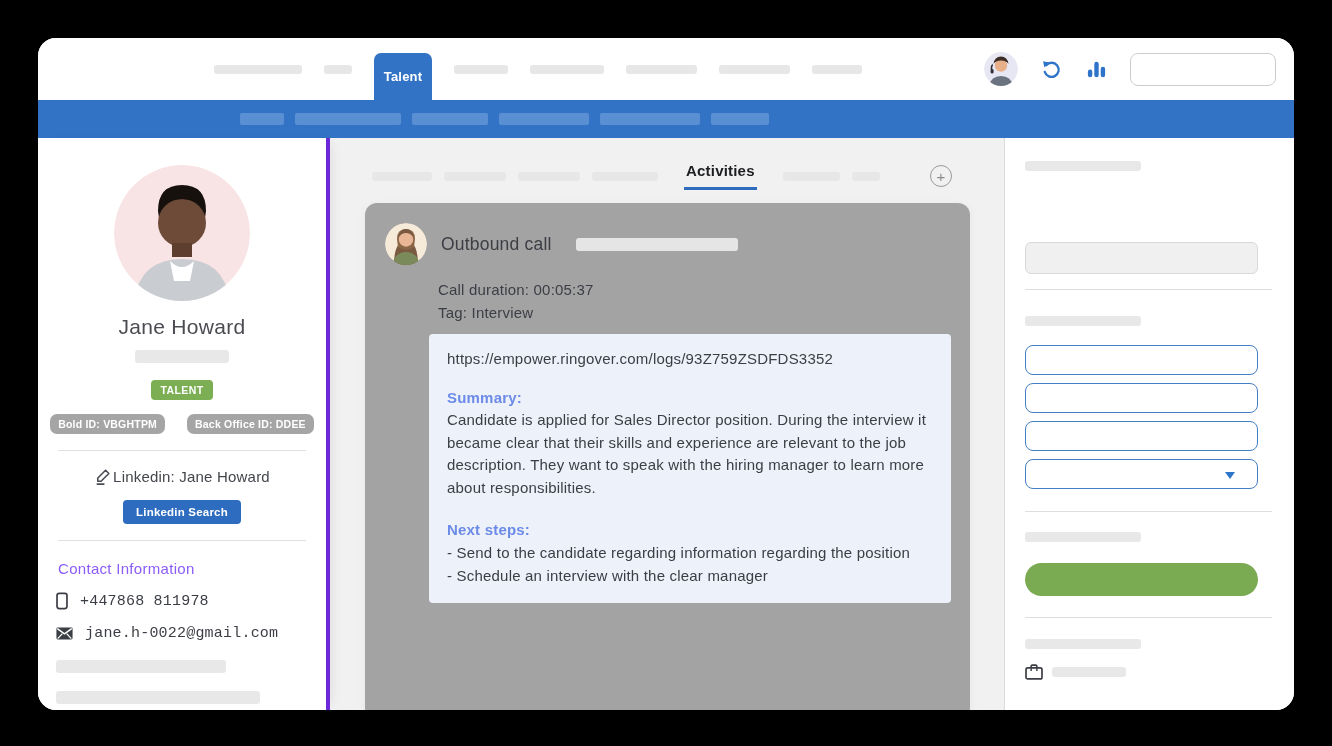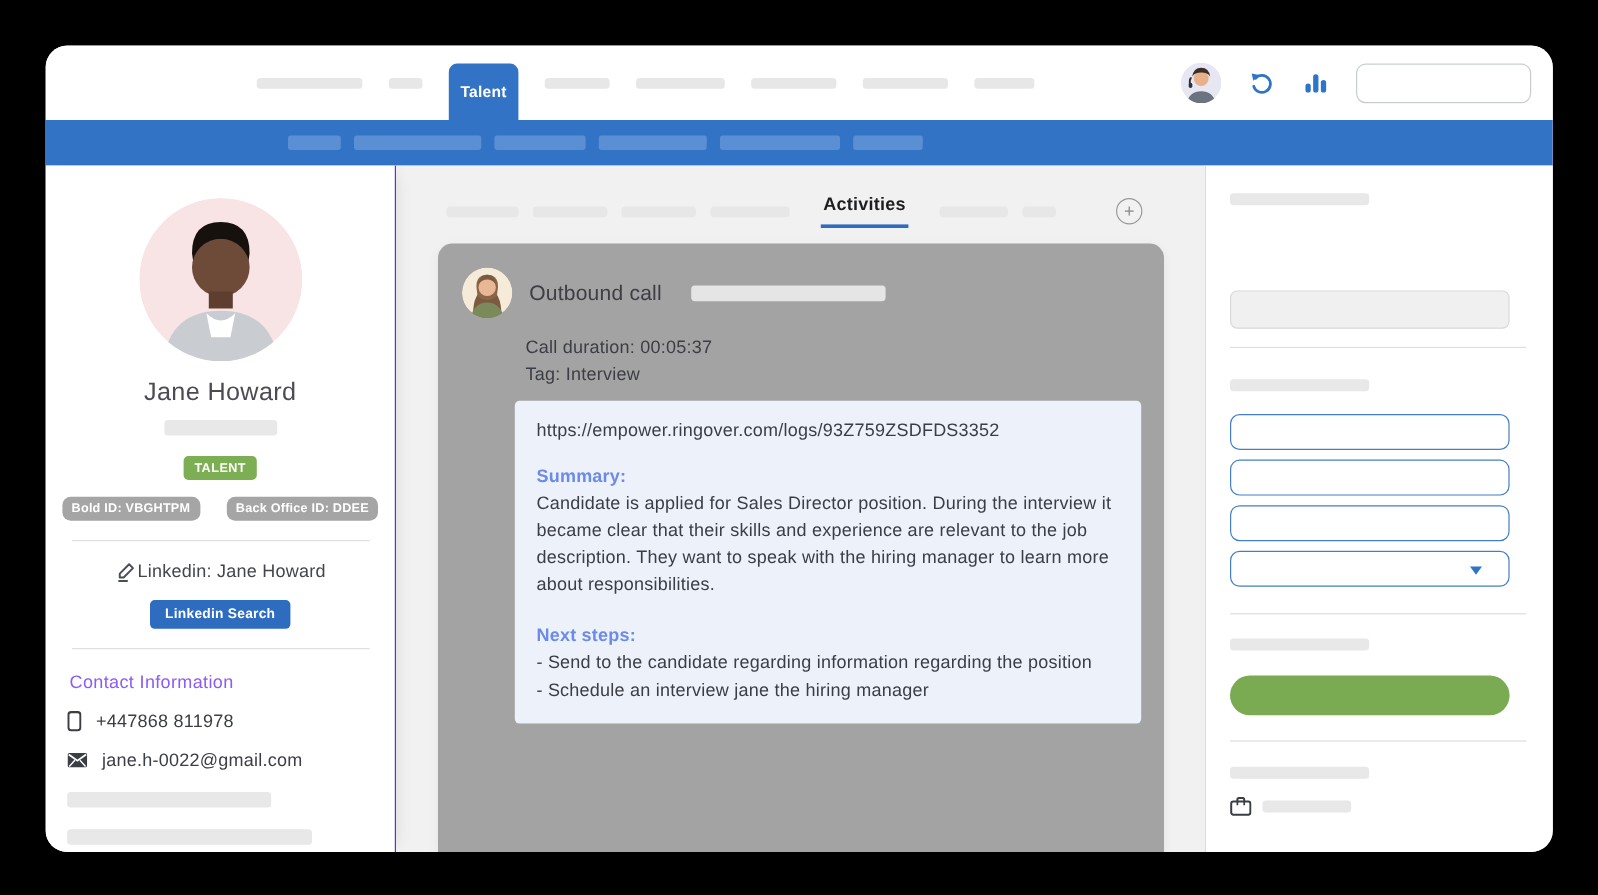--- a/index.html
+++ b/index.html
@@ -25,41 +25,41 @@
 
   
   .bluebar { height:38px; background:#3273c6; display:flex; align-items:center;
              gap:11px; padding-left:202px; flex-shrink:0; }
   .bph { background:#5b8fd3; height:12px; border-radius:2px; }
 
   
   .content { flex:1; display:flex; min-height:0; }
 
   
-  .left { width:292px; background:#fff; border-right:1px solid #6d28d9;
+  .left { width:292px; background:#fff; border-right:4px solid #6d28d9;
           box-shadow:6px 0 12px -6px rgba(0,0,0,.10); z-index:2;
           display:flex; flex-direction:column; align-items:center; padding-top:27px; }
   .photo { width:136px; height:136px; border-radius:50%; overflow:hidden; flex-shrink:0; }
   .name { margin-top:14px; font-size:21px; color:#4a4c52; letter-spacing:.3px; }
   .name-ph { margin-top:11px; width:94px; height:13px; background:#e8e8e8; border-radius:3px; }
   .badge-green { margin-top:17px; background:#7cae53; color:#fff; font-size:10.5px;
                  font-weight:bold; letter-spacing:.4px; padding:4px 9px; border-radius:4px; }
   .idrow { margin-top:14px; display:flex; gap:22px; }
   .badge-gray { background:#a5a5a5; color:#fff; font-size:10.5px; font-weight:bold;
                 padding:4px 8px; border-radius:7px; letter-spacing:.2px; white-space:nowrap; }
   .divider { width:248px; border-top:1px solid #e0e0e0; margin-top:16px; }
   .linkrow { margin-top:16px; display:flex; align-items:center; }
   .linkrow span { font-size:15px; color:#43464c; letter-spacing:.2px; }
   .btn-blue { margin-top:14px; background:#2e6cc0; color:#fff; border:none; cursor:pointer;
               font-size:11.5px; font-weight:bold; padding:6px 13px; border-radius:4px;
               font-family:inherit; letter-spacing:.2px; }
   .section-h { width:100%; padding-left:20px; margin-top:19px; font-size:15px;
                color:#8b5cf6; letter-spacing:.3px; }
   .contact-row { width:100%; padding-left:18px; margin-top:15px; display:flex;
-                 align-items:center; gap:12px; font-size:15px; color:#3b3e44; letter-spacing:.2px; }
+                 align-items:center; gap:12px; font-size:15px; color:#3b3e44; letter-spacing:.2px;font-family:Liberation Mono, monospace; }
   .side-ph { align-self:flex-start; margin-left:18px; background:#e8e8e8; border-radius:3px; height:13px; }
 
   
   .middle { flex:1; background:#f1f1f2; min-width:0; display:flex; flex-direction:column; }
   .tabsrow { display:flex; align-items:center; gap:12px; margin:24px 0 0 42px; padding-right:52px; }
   .tab-label { font-size:15px; font-weight:bold; color:#1d1e20; padding:0 2px 8px 2px;
                border-bottom:3px solid #2e6cc0; margin:0 14px; letter-spacing:.2px; }
   .plus-btn { margin-left:auto; width:22px; height:22px; border-radius:50%;
               border:1.6px solid #9a9a9a; color:#8a8a8a; font-size:15px; line-height:19px;
               text-align:center; background:transparent; cursor:pointer; }
@@ -241,21 +241,21 @@
           </div>
 
           <div class="note">
             <div>https://empower.ringover.com/logs/93Z759ZSDFDS3352</div>
             <div class="note-gap"></div>
             <div class="note-label">Summary:</div>
             <p>Candidate is applied for Sales Director position. During the interview it became clear that their skills and experience are relevant to the job description. They want to speak with the hiring manager to learn more about responsibilities.</p>
             <div class="note-gap"></div>
             <div class="note-label">Next steps:</div>
             <div class="bullet">-  Send to the candidate regarding information regarding the position</div>
-            <div class="bullet">-  Schedule an interview jane the hiring manager</div>
+            <div class="bullet">-  Schedule an interview with the clear manager</div>
           </div>
         </div>
       </main>
 
       <aside class="right">
         <div class="rph"></div>
         <input class="gray-field" disabled="" style="">
         <div class="rdivider"></div>
         <div class="rph" style="margin-top:26px"></div>
         <input class="blue-input" style="margin-top: 19px;">

